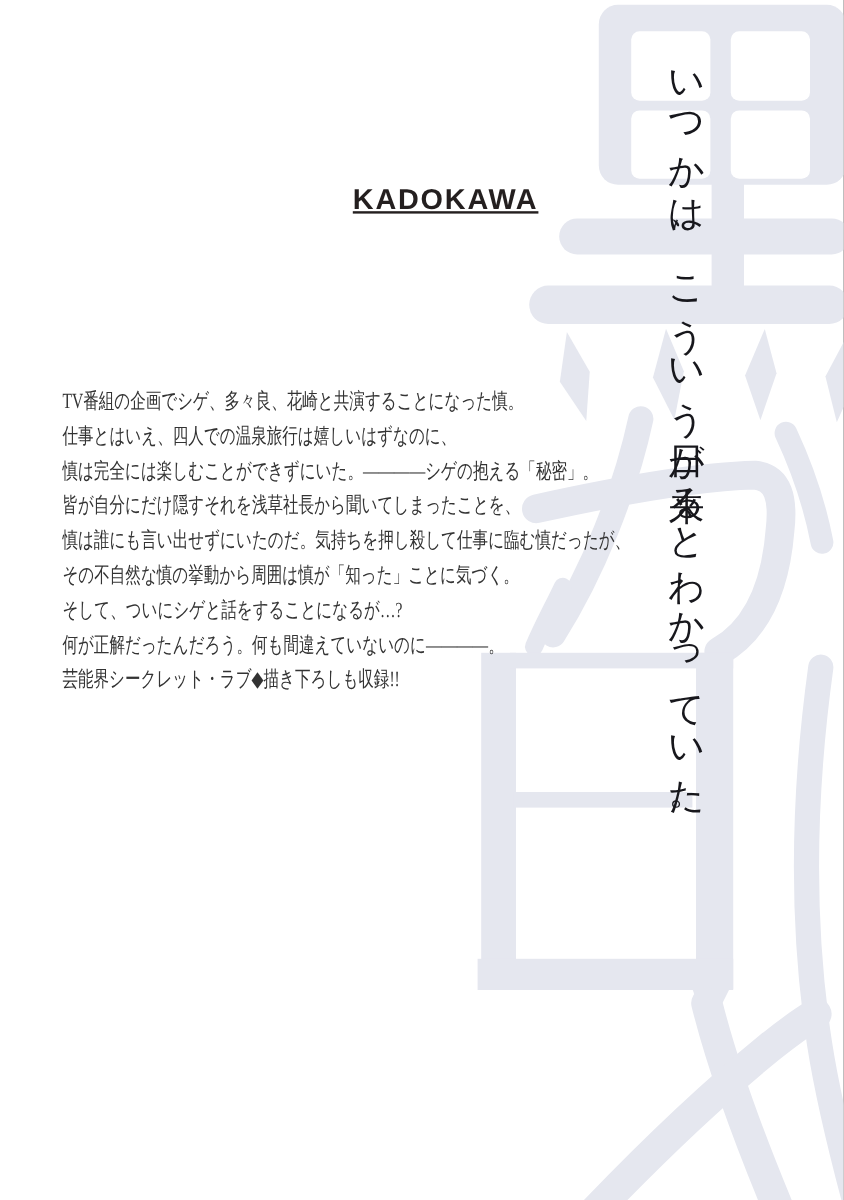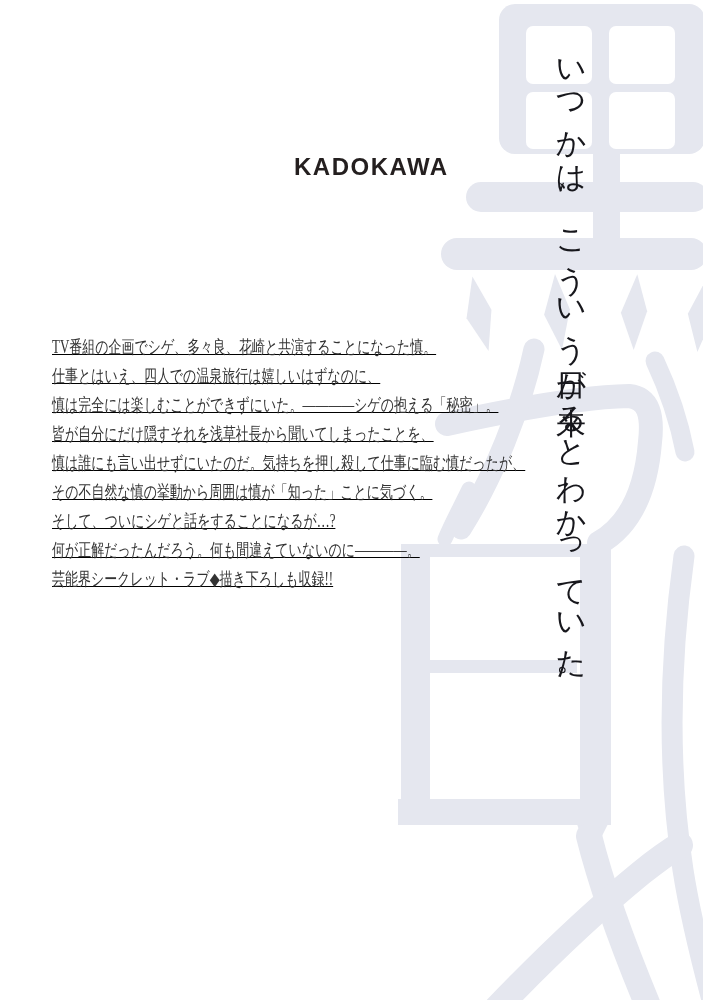--- a/index.html
+++ b/index.html
@@ -10,22 +10,23 @@
   }
   .watermark{position:absolute;left:0;top:0;width:703px;height:1000px;}
   .wm-fill{fill:#e5e7ef;}
   .wm-hole{fill:#ffffff;}
   .wm-stroke{stroke:#e5e7ef;fill:none;stroke-linecap:round;}
   .logo{
     position:absolute;left:294px;top:153px;
     font-family:"Liberation Sans","DejaVu Sans",sans-serif;
     font-weight:bold;font-size:24px;letter-spacing:1.5px;color:#241f1f;
     white-space:nowrap;
+    text-decoration:underline;
   }
-  .synopsis{position:absolute;left:52px;top:333px;width:640px;text-decoration:underline;}
+  .synopsis{position:absolute;left:52px;top:320px;width:640px;}
   .synopsis p{
     margin:0;font-size:18px;line-height:29px;color:#333333;
     white-space:nowrap;transform:scaleX(0.72);transform-origin:0 50%;
     font-weight:500;
   }
   .tagline{
     position:absolute;top:40px;right:117px;height:680px;
     writing-mode:vertical-rl;text-orientation:mixed;
     font-size:30px;line-height:1;letter-spacing:0.5px;color:#17171c;
     white-space:nowrap;

